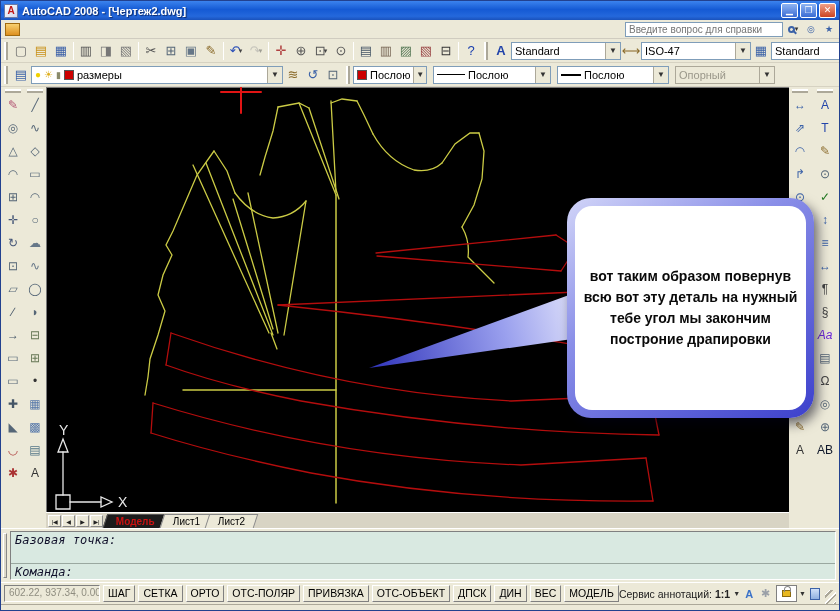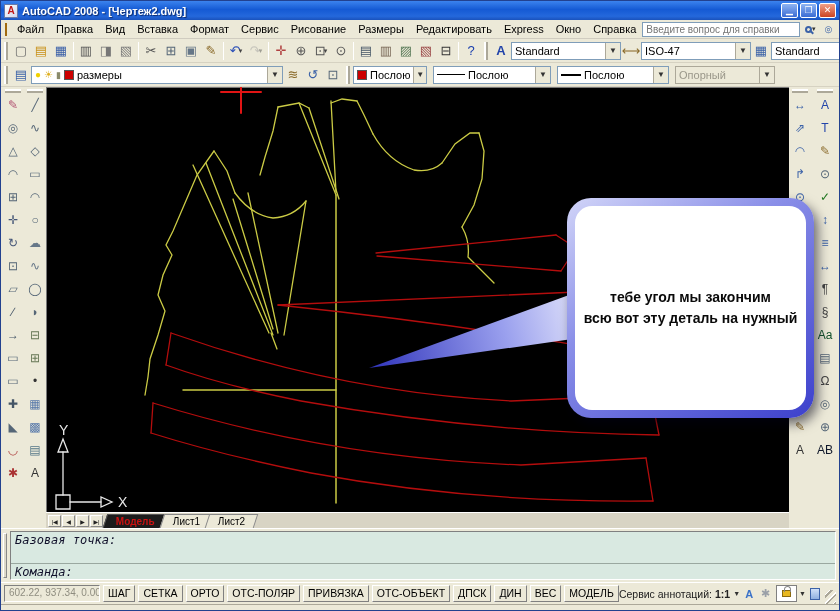--- a/index.html
+++ b/index.html
@@ -113,34 +113,20 @@
     <div class="titletext">AutoCAD 2008 - [Чертеж2.dwg]</div>
     <div class="wbtns">
       <div class="wbtn">▁</div>
       <div class="wbtn">❐</div>
       <div class="wbtn close">✕</div>
     </div>
   </div>
 
   <div class="menubar">
     <div class="docicon"></div>
-    <div style="display:flex">
-        <span class="menu-item">Файл</span>
-        <span class="menu-item">Правка</span>
-        <span class="menu-item">Вид</span>
-        <span class="menu-item">Вставка</span>
-        <span class="menu-item">Формат</span>
-        <span class="menu-item">Сервис</span>
-        <span class="menu-item">Рисование</span>
-        <span class="menu-item">Размеры</span>
-        <span class="menu-item">Редактировать</span>
-        <span class="menu-item">Express</span>
-        <span class="menu-item">Окно</span>
-        <span class="menu-item">Справка</span>
-      </div>
     <div class="helpsearch">
       <input class="searchbox" placeholder="Введите вопрос для справки" style="">
       <span class="mbtn">
           <span class="mag"></span>
           <span style="font-size:7px;color:#333">▾</span>
         </span>
       <span class="mbtn">◎</span>
       <span class="mbtn">★</span>
 
     </div>
@@ -540,21 +526,21 @@
           <span class="tbi">
             <span style="color: rgb(59, 98, 168);">↔</span>
           </span>
           <span class="tbi">
             <span style="color: rgb(68, 68, 68);">¶</span>
           </span>
           <span class="tbi">
             <span style="color: rgb(68, 68, 68);">§</span>
           </span>
           <span class="tbi">
-            <span style="color: #14532d;">Aa</span>
+            <span style="color: #6d28d9; font-style: italic;">Aa</span>
           </span>
           <span class="tbi">
             <span style="color: rgb(85, 102, 119);">▤</span>
           </span>
           <span class="tbi">
             <span style="color: rgb(68, 68, 68);">Ω</span>
           </span>
           <span class="tbi">
             <span style="color: rgb(85, 102, 119);">◎</span>
           </span>
@@ -580,22 +566,24 @@
       <div class="tab">
           <span>Лист1</span>
         </div>
       <div class="tab">
           <span>Лист2</span>
         </div>
     </div>
 
     <div class="callout">
       <div class="callout-inner">
+          <div>вот таким образом повернув</div>
+          <div>всю вот эту деталь на нужный</div>
           <div>тебе угол мы закончим</div>
-          <div>всю вот эту деталь на нужный</div>
+          <div>построние драпировки</div>
         </div>
     </div>
   </div>
 
   <div class="cmdwin">
     <div class="cmdgrip"></div>
     <div class="cmdbox">
       <div class="cmdhist">
           <div>Базовая точка:</div>
         </div>

